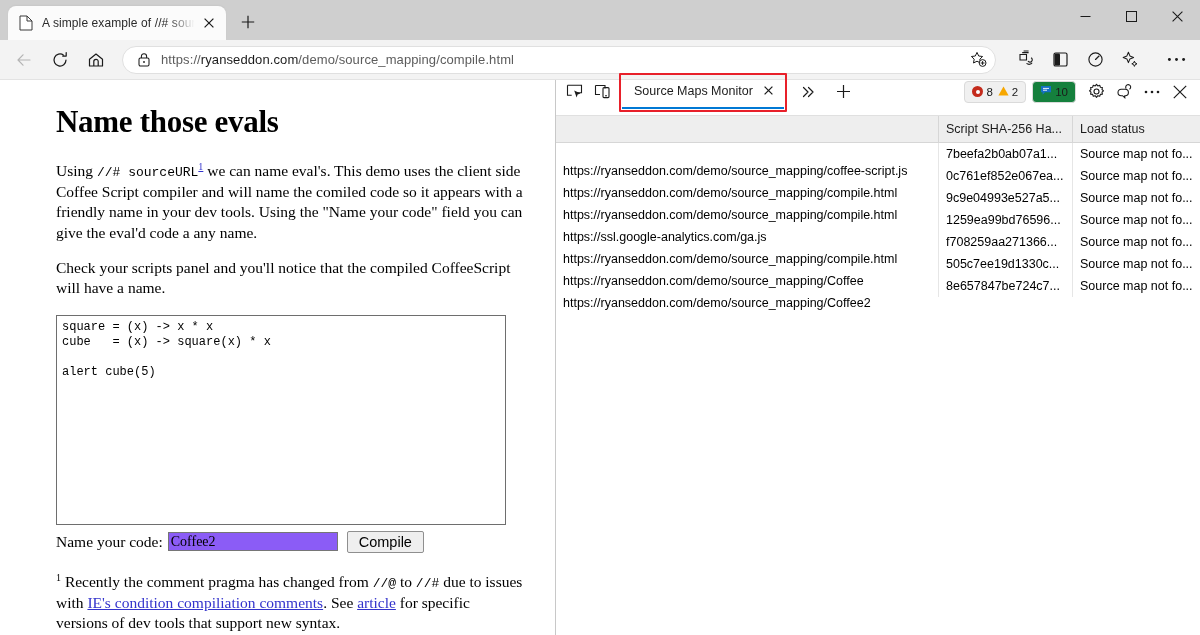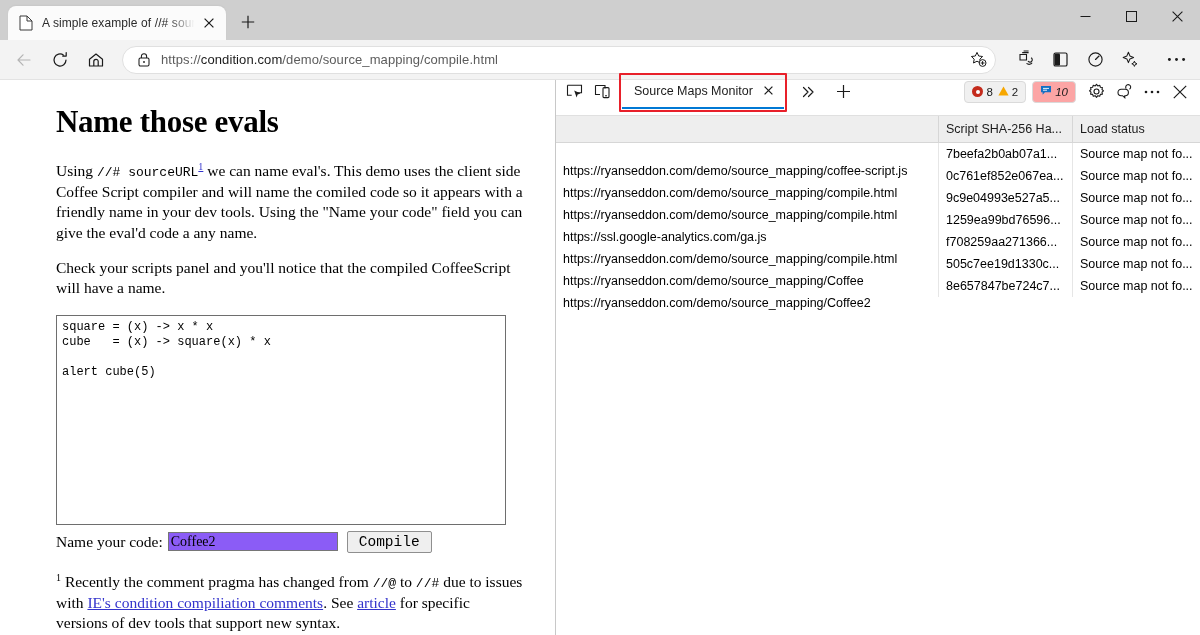--- a/index.html
+++ b/index.html
@@ -97,21 +97,21 @@
   .resize-grip { position:absolute; right:1px; bottom:1px; width:11px; height:11px; }
   .form-row { display:flex; align-items:center; font-family:"Liberation Serif", serif; font-size:15.5px; margin-bottom:18px; }
   .form-row .lbl { margin-right:5px; }
   .name-input {
     width:170px; height:19px; border:1px solid #767676; background:#8b5cf6;
     font-family:"Liberation Serif", serif; font-size:14px; padding:0 2px; color:#000;
     outline:none;
   }
   .compile-btn {
     margin-left:9px; height:22px; padding:0 11px; background:#efefef;
-    border:1px solid #8f8f8f; border-radius:2px; font-family:Liberation Mono, monospace;
+    border:1px solid #8f8f8f; border-radius:2px; font-family:Liberation Sans, sans-serif;
     font-size:14.5px; color:#000; cursor:default;
   }
   p.footnote { font-size:15.5px; line-height:1.33; margin:0; }
   p.footnote a { color:#3333cc; text-decoration:underline; }
   p.footnote sup { font-size:10px; vertical-align:super; }
 
   
   .devtools { flex:1 1 auto; display:flex; flex-direction:column; background:#ffffff; min-width:0; }
   .dt-toolbar {
     height:36px; flex:0 0 36px; background:#ffffff; display:flex; align-items:center;
@@ -134,21 +134,21 @@
     width:18px; height:18px; margin-left:7px; border-radius:3px;
     display:flex; align-items:center; justify-content:center;
   }
   .dt-chev, .dt-plus { width:28px; height:26px; border-radius:3px; display:flex; align-items:center; justify-content:center; }
   .dt-right { margin-left:auto; display:flex; align-items:center; }
   .badge-group {
     display:flex; align-items:center; background:#f0f0f0; border:1px solid #dadada;
     border-radius:4px; height:22px; padding:0 7px; margin-right:6px; gap:5px;
   }
   .badge-item { display:flex; align-items:center; gap:3px; font-size:11.5px; color:#1b1b1b; }
-  .badge-group.msg { background:#fca5a5;font-style:italic; }
+  .badge-group.msg { background:#15803d; }
   .dot-err { width:11px; height:11px; border-radius:50%; background:#c42b1c; display:inline-flex; align-items:center; justify-content:center; }
   .dot-err::after { content:""; width:4px; height:4px; border-radius:50%; background:#fff; }
 
   
   .dt-table { flex:1 1 auto; display:flex; flex-direction:column; min-height:0; overflow:hidden; }
   .dt-head { display:flex; height:27px; background:#eeeeee; border-bottom:1px solid #d6d6d6; flex:0 0 27px; }
   .dt-head .th {
     font-size:12.5px; color:#1b1b1b; display:flex; align-items:center;
     padding:0 0 0 7px; overflow:hidden; white-space:nowrap;
   }
@@ -231,21 +231,21 @@
     </div>
 
     <div class="omnibox">
       <span class="lock">
         <svg width="14" height="15" viewBox="0 0 14 15">
           <rect x="2" y="6" width="10" height="8" rx="1.4" fill="none" stroke="#1b1b1b" stroke-width="1.05"></rect>
           <path d="M4.4 6 V4.3 a2.6 2.6 0 0 1 5.2 0 V6" fill="none" stroke="#1b1b1b" stroke-width="1.05"></path>
           <circle cx="7" cy="10" r="0.9" fill="#1b1b1b"></circle>
         </svg>
       </span>
-      <span class="url"><span>https://</span><span class="host">condition.com</span><span>/demo/source_mapping/compile.html</span></span>
+      <span class="url"><span>https://</span><span class="host">ryanseddon.com</span><span>/demo/source_mapping/compile.html</span></span>
       <span class="omni-right">
         <span class="omni-icon">
           <svg width="17" height="17" viewBox="0 0 17 17">
             <path d="M7 1.4 L8.7 5 L12.6 5.5 L9.8 8.2 L10.5 12 L7 10.2 L3.5 12 L4.2 8.2 L1.4 5.5 L5.3 5 Z" fill="none" stroke="#1b1b1b" stroke-width="1"></path>
             <circle cx="12.6" cy="12" r="3.4" fill="#fff" stroke="#1b1b1b" stroke-width="1"></circle>
             <path d="M12.6 10.1 V13.9 M10.7 12 H14.5" stroke="#1b1b1b" stroke-width="1"></path>
           </svg>
         </span>
       </span>
     </div>

